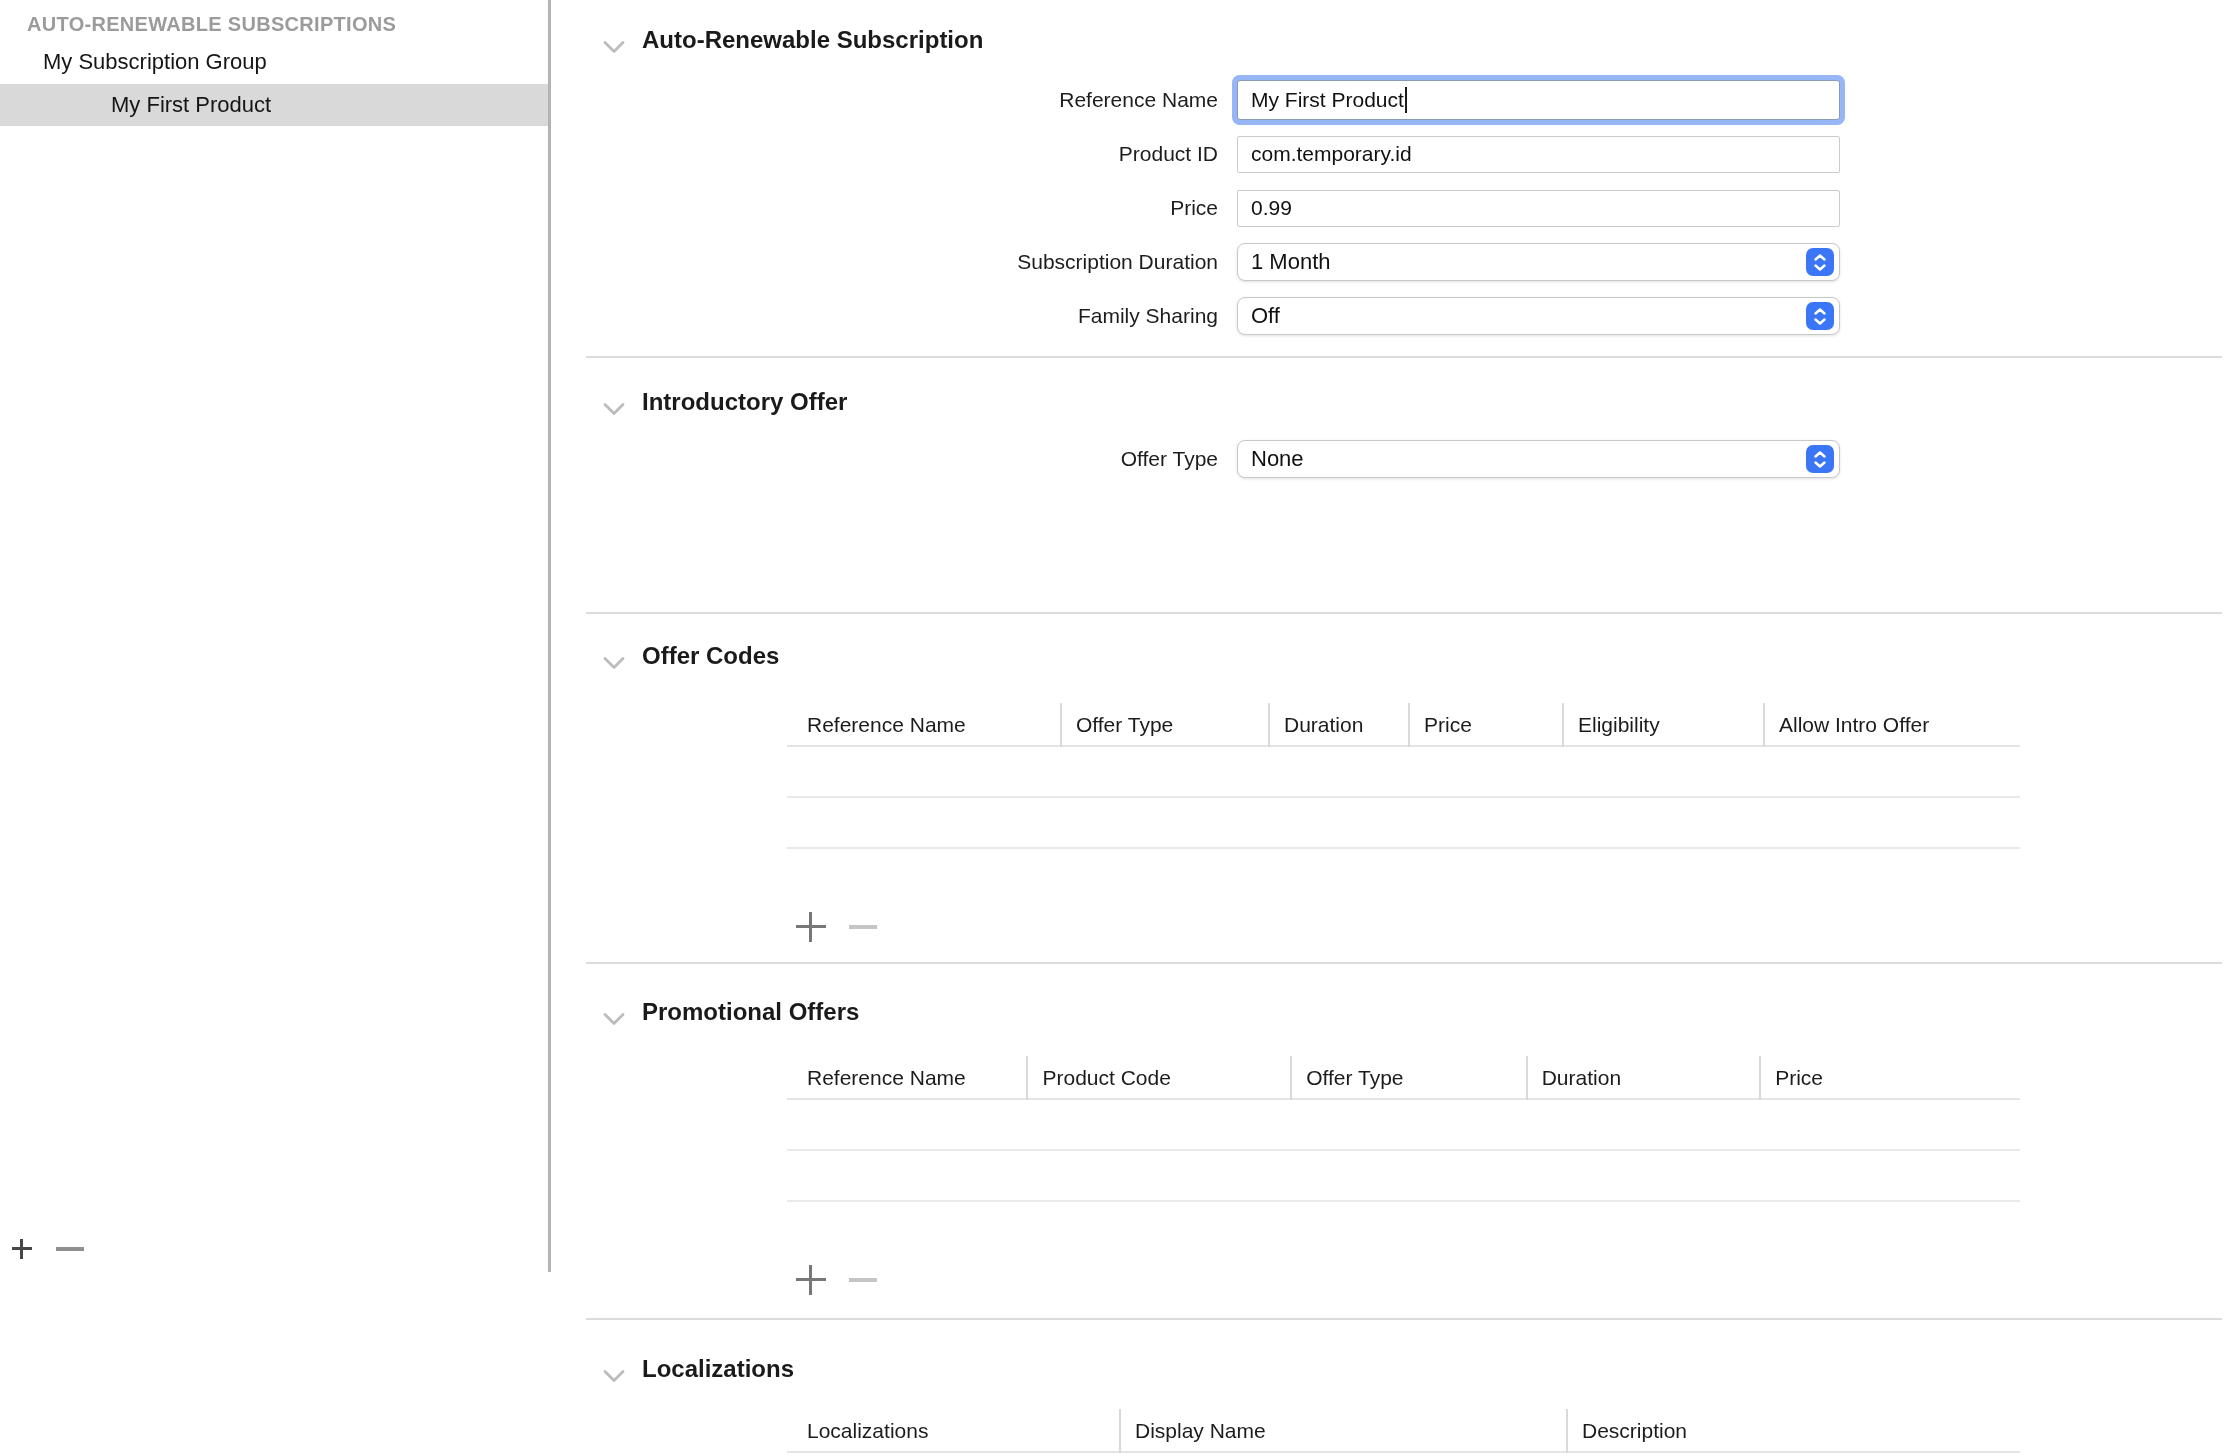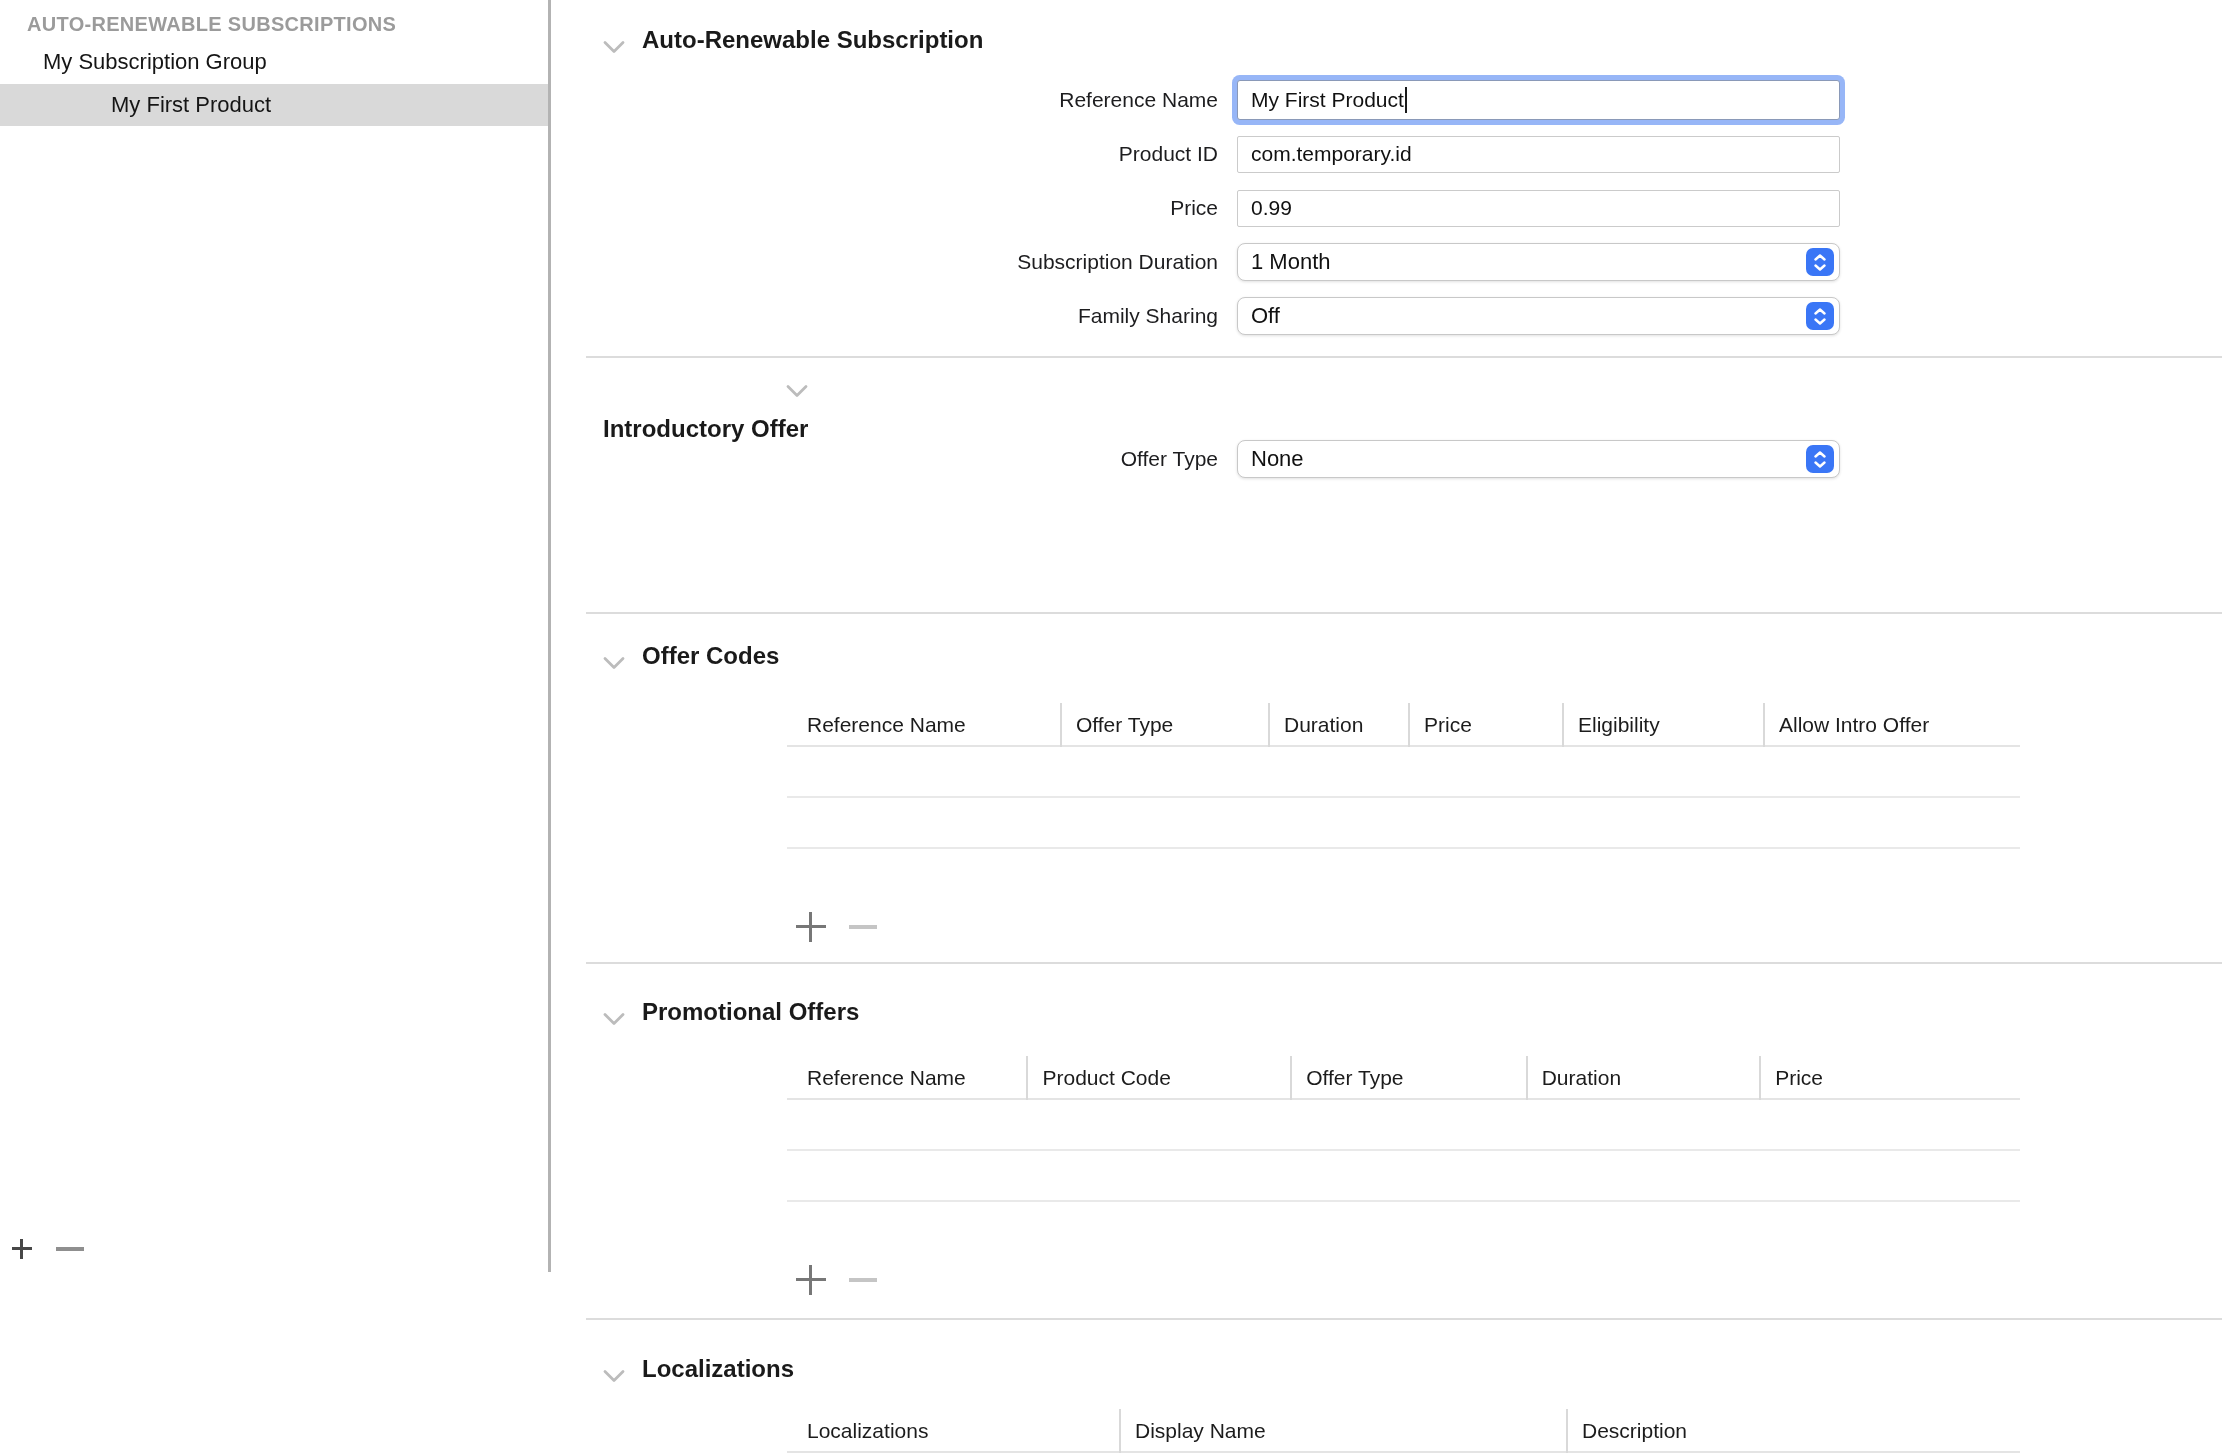--- a/index.html
+++ b/index.html
@@ -81,21 +81,21 @@
   .po .th:nth-child(3){width:241px} .po .th:nth-child(4){width:239px}
   .po .th:nth-child(5){width:267px}
 
   .loc .th:nth-child(1){width:332px} .loc .th:nth-child(2){width:447px}
   .loc .th:nth-child(3){width:454px}
 
   
   #sec-subscription   { top:22px; }
   #form-subscription  { top:73px; }
   #divider-1          { top:356px; }
-  #sec-intro          { top:384px;flex-direction:column; }
+  #sec-intro          { top:384px; }
   #form-intro         { top:432px; }
   #divider-2          { top:612px; }
   #sec-offer-codes    { top:638px; }
   #table-offer-codes  { top:703px; }
   #divider-3          { top:962px; }
   #sec-promo          { top:994px; }
   #table-promo        { top:1056px; }
   #divider-4          { top:1318px; }
   #sec-localizations  { top:1351px; }
   #table-localizations{ top:1409px; }

